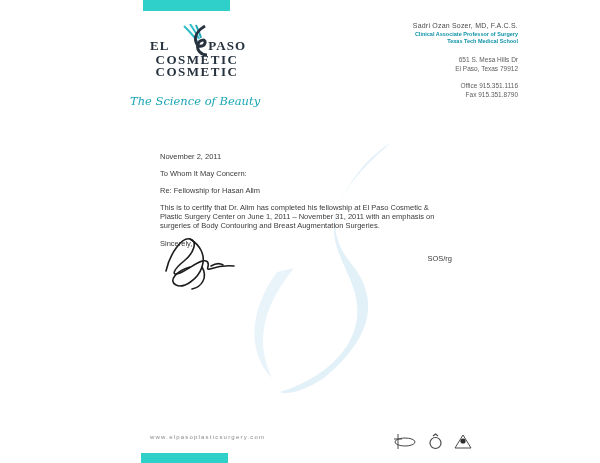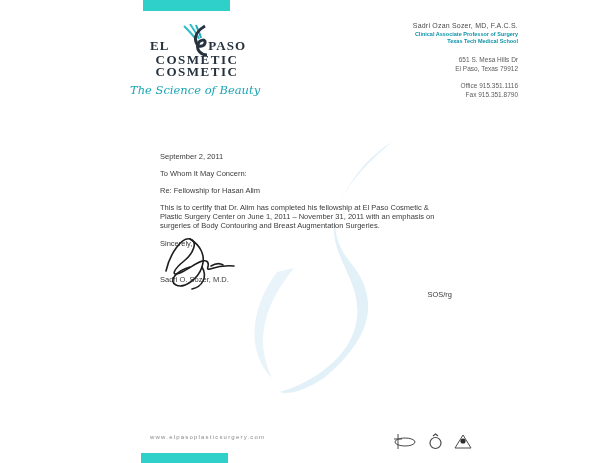--- a/index.html
+++ b/index.html
@@ -9,21 +9,21 @@
 
   .teal-bar { position:absolute; background:#2fd0c9; }
   .teal-bar.top { left:143px; top:0; width:87px; height:11px; }
   .teal-bar.bottom { left:141px; top:453px; width:87px; height:10px; }
 
   
   .logo { position:absolute; left:138px; top:24px; width:118px; text-align:center; color:#26323e; font-family:"Liberation Serif", serif; }
   .logo-row1 { position:relative; display:flex; justify-content:space-between; padding:0 10px 0 12px; margin-top:14px; font-size:13px; letter-spacing:1px; font-weight:bold; }
   .logo-row { font-size:13px; letter-spacing:1.5px; font-weight:bold; line-height:12px; }
   .swan { position:absolute; left:40px; top:-14px; }
-  .logo-tagline { margin-top:5px; font-family:"DejaVu Serif", serif; font-style:italic; color:#1aa6b4; font-size:11.5px; white-space:nowrap; margin-left:-8px; }
+  .logo-tagline { margin-top:16px; font-family:"DejaVu Serif", serif; font-style:italic; color:#1aa6b4; font-size:11.5px; white-space:nowrap; margin-left:-8px; }
 
   
   .hdr-right { position:absolute; right:82px; top:22px; text-align:right; }
   .hdr-name { font-size:7px; color:#4a4a4a; letter-spacing:.2px; }
   .hdr-title { font-size:5.5px; font-weight:bold; color:#0f93a8; line-height:7px; margin-top:2px; }
   .hdr-addr { margin-top:11px; font-size:6.5px; color:#5c5c5c; line-height:8.5px; }
   .hdr-phone { margin-top:9px; font-size:6.5px; color:#5c5c5c; line-height:8.5px; }
 
   
   .watermark { position:absolute; left:232px; top:140px; pointer-events:none; }
@@ -85,37 +85,36 @@
   </div>
 
   <div class="watermark">
     <svg width="205" height="255" viewBox="0 0 205 255">
       <path d="M160,2 C105,48 88,84 118,122 C148,158 142,196 92,238 C70,252 55,255 48,252 C95,238 138,200 122,150 C112,118 90,98 110,58 C122,34 140,14 160,2 Z" fill="#e2f0f8"></path>
       <path d="M62,128 C32,165 22,200 40,238 C14,212 18,168 45,132 Z" fill="#e9f4fa"></path>
     </svg>
   </div>
 
   <div class="letter">
-    <div class="block gap">September 2, 2011</div>
+    <div class="block gap">November 2, 2011</div>
     <div class="block gap">To Whom It May Concern:</div>
     <div class="block gap">Re:  Fellowship for  Hasan Alim</div>
     <div class="block">This is to certify that Dr. Alim has completed his fellowship at El Paso Cosmetic &amp; Plastic Surgery Center on June 1, 2011 – November 31, 2011 with an emphasis on surgeries of Body Contouring and Breast Augmentation Surgeries.</div>
     <div class="closing-area">
       <div>Sincerely,</div>
       <span class="signature">
         <svg width="100" height="58" viewBox="0 0 100 58">
           <g stroke="#1d1d1d" stroke-width="1.6" fill="none" stroke-linecap="round">
             <path d="M10,38 C14,20 26,4 34,6 C42,8 38,20 28,28 C18,36 14,44 24,40 C34,36 44,26 50,28 C56,30 48,38 54,36 C60,34 68,32 78,33"></path>
             <path d="M34,6 C44,12 50,22 46,34 C42,46 28,56 20,52 C12,48 20,38 34,34"></path>
             <path d="M46,34 C52,44 46,54 36,56"></path>
             <path d="M55,33 C60,30 64,30 67,32"></path>
           </g>
         </svg>
       </span>
-      <div class="signed-name">Sadri O. Sozer, M.D.</div>
       <div class="ref-initials">SOS/rg</div>
     </div>
   </div>
 
   <div class="website">www.elpasoplasticsurgery.com</div>
 
   <div class="cert-icons">
     <svg width="26" height="17" viewBox="0 0 26 17">
       <g stroke="#4a4a4a" stroke-width="1" fill="none">
         <ellipse cx="14" cy="9" rx="10" ry="4"></ellipse>

